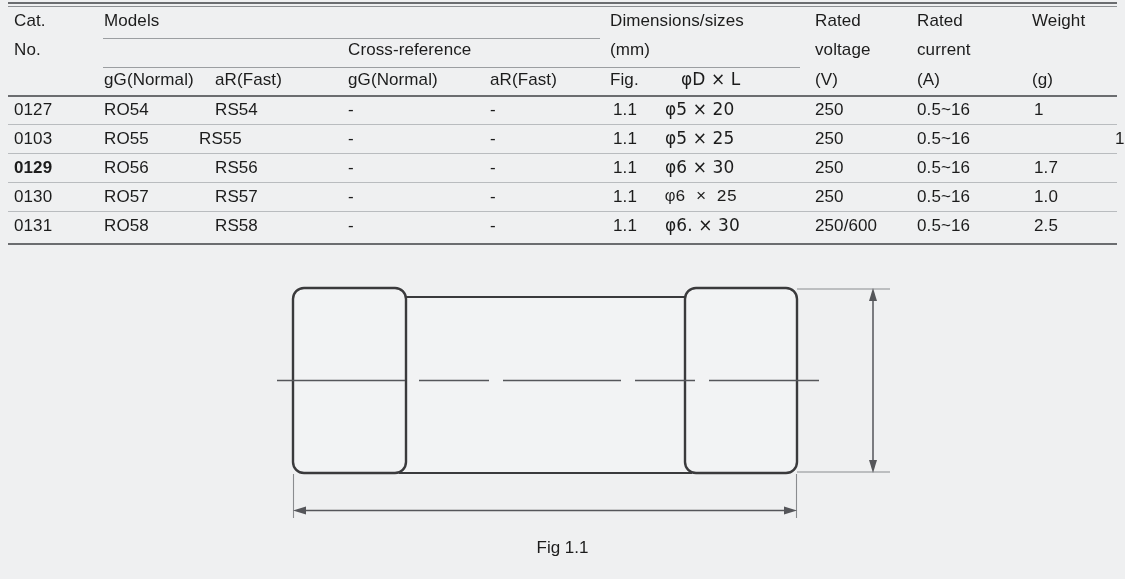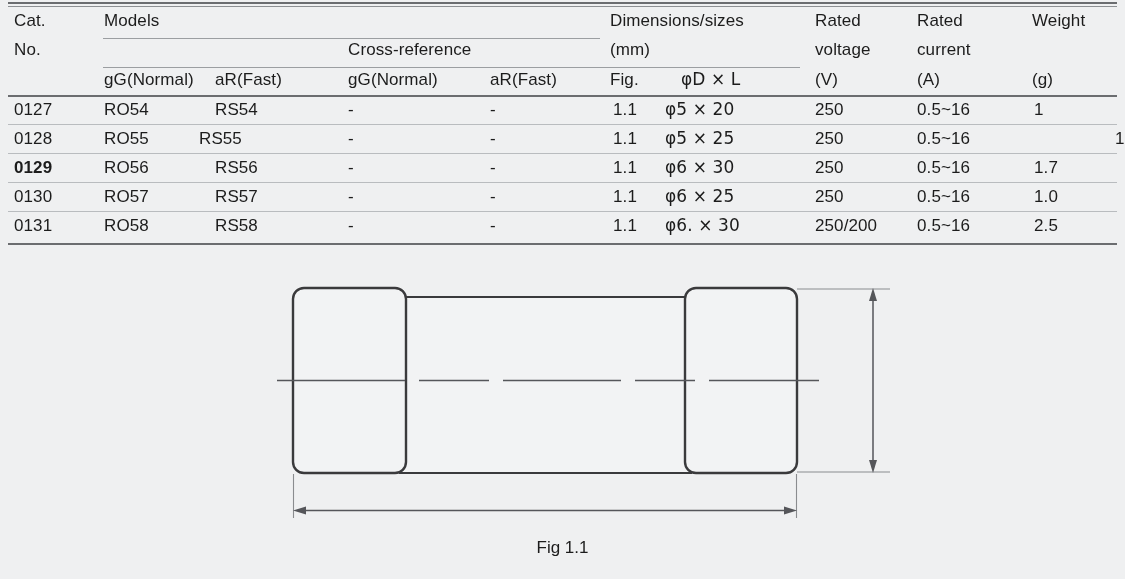--- a/index.html
+++ b/index.html
@@ -142,21 +142,21 @@
   <div class="cell" style="left:215px; top:100px;">RS54</div>
   <div class="cell" style="left:348px; top:100px;">-</div>
   <div class="cell" style="left:490px; top:100px;">-</div>
   <div class="cell" style="left:613px; top:100px;">1.1</div>
   <div class="cell phi" style="left:665px; top:100px;">φ5 × 20</div>
   <div class="cell" style="left:815px; top:100px;">250</div>
   <div class="cell" style="left:917px; top:100px;">0.5~16</div>
   <div class="cell" style="left:1034px;top:100px;">1</div>
   <div class="row-sep" style="top:124px;"></div>
 
-  <div class="cell" style="left:14px;  top:129px;">0128</div>
+  <div class="cell" style="left:14px;  top:129px;">0103</div>
   <div class="cell" style="left:104px; top:129px;">RO55</div>
   <div class="cell" style="left:199px; top:129px;">RS55</div>
   <div class="cell" style="left:348px; top:129px;">-</div>
   <div class="cell" style="left:490px; top:129px;">-</div>
   <div class="cell" style="left:613px; top:129px;">1.1</div>
   <div class="cell phi" style="left:665px; top:129px;">φ5 × 25</div>
   <div class="cell" style="left:815px; top:129px;">250</div>
   <div class="cell" style="left:917px; top:129px;">0.5~16</div>
   <div class="cell" style="left:1082px;top:129px;margin-left:33px;">1.3</div>
   <div class="row-sep" style="top:153px;"></div>
@@ -172,34 +172,34 @@
   <div class="cell" style="left:917px; top:158px;">0.5~16</div>
   <div class="cell" style="left:1034px;top:158px;">1.7</div>
   <div class="row-sep" style="top:182px;"></div>
 
   <div class="cell" style="left:14px;  top:187px;">0130</div>
   <div class="cell" style="left:104px; top:187px;">RO57</div>
   <div class="cell" style="left:215px; top:187px;">RS57</div>
   <div class="cell" style="left:348px; top:187px;">-</div>
   <div class="cell" style="left:490px; top:187px;">-</div>
   <div class="cell" style="left:613px; top:187px;">1.1</div>
-  <div class="cell phi" style="left:665px; top:187px;">φ6 × 25</div>
+  <div class="cell phi" style="left:665px; top:187px;font-family:Liberation Mono, monospace;">φ6 × 25</div>
   <div class="cell" style="left:815px; top:187px;">250</div>
   <div class="cell" style="left:917px; top:187px;">0.5~16</div>
   <div class="cell" style="left:1034px;top:187px;">1.0</div>
   <div class="row-sep" style="top:211px;"></div>
 
   <div class="cell" style="left:14px;  top:216px;">0131</div>
   <div class="cell" style="left:104px; top:216px;">RO58</div>
   <div class="cell" style="left:215px; top:216px;">RS58</div>
   <div class="cell" style="left:348px; top:216px;">-</div>
   <div class="cell" style="left:490px; top:216px;">-</div>
   <div class="cell" style="left:613px; top:216px;">1.1</div>
   <div class="cell phi" style="left:665px; top:216px;">φ6. × 30</div>
-  <div class="cell" style="left:815px; top:216px;">250/200</div>
+  <div class="cell" style="left:815px; top:216px;">250/600</div>
   <div class="cell" style="left:917px; top:216px;">0.5~16</div>
   <div class="cell" style="left:1034px;top:216px;">2.5</div>
 
   <div class="rule-bottom"></div>
 </div>
 
 <div class="figure-area">
 
   <svg width="1125" height="290" viewBox="0 0 1125 290" style="position:absolute; left:0; top:0;">
 

